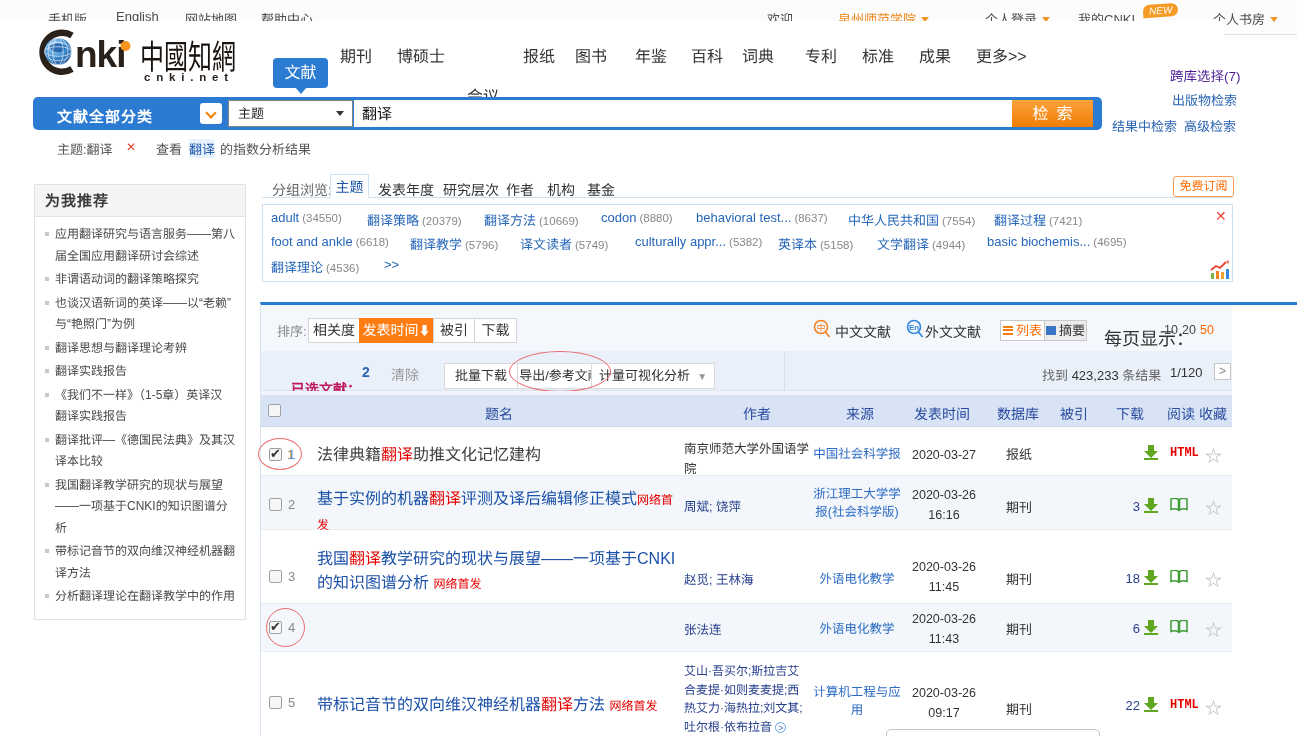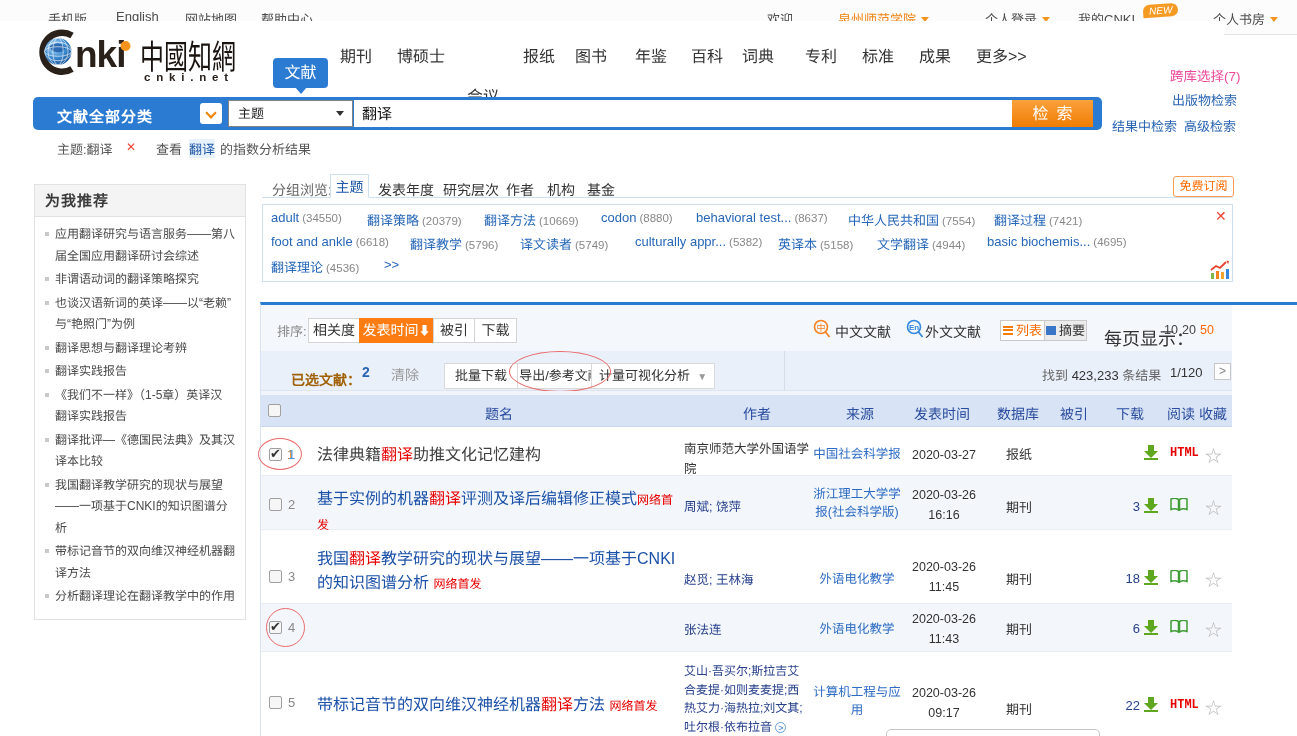--- a/index.html
+++ b/index.html
@@ -11,21 +11,21 @@
 #topbar { position:absolute; left:0; top:0; width:1297px; height:35px; background:#fcfcfc; border-bottom:1px solid #e3e3e3; font-size:13px; color:#4c4c4c;padding-left:42px; }
 #topbar .itm { position:absolute; top:9px; }
 .ocar { display:inline-block; width:0; height:0; border-left:4px solid transparent; border-right:4px solid transparent; border-top:5px solid #f39422; vertical-align:2px; margin-left:5px; }
 #newbadge { position:absolute; left:1143px; top:4px; background:#f59a23; color:#fff; font-size:10px; border-radius:8px 8px 8px 0; padding:1px 6px; transform:rotate(-4deg); font-style:italic; }
 
 
 #hdr { position:absolute; left:0; top:21px; width:1224px; height:61px; background:#fff;text-align:right; }
 .nav { position:absolute; top:22px; font-size:16px; color:#333; }
 #navact { position:absolute; left:273px; top:58px; width:55px; height:30px; background:#2b7bd2; border-radius:4px; color:#fff; font-size:16px; text-align:center; line-height:30px; }
 #navact .tri { position:absolute; left:22px; top:29px; width:0; height:0; border-left:6px solid transparent; border-right:6px solid transparent; border-top:7px solid #2b7bd2; }
-#kuaku { position:absolute; left:1170px; top:65px; font-size:13.5px; color:#ec4899; }
+#kuaku { position:absolute; left:1170px; top:65px; font-size:13.5px; color:#4c1d95; }
 
 
 #band { position:absolute; left:33px; top:97px; width:1069px; height:33px; background:#2b7bd2; border-radius:5px; }
 #bandlabel { position:absolute; left:24px; top:8px; color:#fff; font-size:15px; font-weight:bold; letter-spacing:1px; }
 #chevbox { position:absolute; left:167px; top:6px; width:22px; height:21px; background:#fff; border-radius:3px; text-align:center; }
 #chevbox .c { display:inline-block; width:8px; height:8px; border-right:2.5px solid #f08300; border-bottom:2.5px solid #f08300; transform:rotate(45deg); margin-top:3px; }
 #selbox { position:absolute; left:195px; top:3px; width:125px; height:27px; background:#fff; border:1px solid #828282; font-size:13px; color:#222; line-height:25px; padding-left:9px; }
 #selbox .car { position:absolute; right:8px; top:10px; width:0; height:0; border-left:4px solid transparent; border-right:4px solid transparent; border-top:5px solid #333; }
 #inputbox { position:absolute; left:321px; top:3px; width:658px; height:27px; background:#fff; font-size:15px; color:#111; line-height:27px; padding-left:8px; }
 #btnsearch { position:absolute; left:979px; top:3px; width:81px; height:27px; background:linear-gradient(#fba13c,#f07d04); color:#fff; font-size:16px; text-align:center; line-height:27px; letter-spacing:8px; padding-left:8px; }
@@ -239,21 +239,21 @@
       <span class="abs" style="left:664px; top:16px; font-size:14px; color:#333;">外文文献</span>
       <span class="abs" style="left:739px; top:15px; width:45px; height:21px; background:#fff; border:1px solid #c9c9c9; font-size:13px; color:#ff6a00; text-align:center; line-height:19px;"><span style="display:inline-block;width:10px;height:9px;margin-right:3px;background:linear-gradient(#f57b0d 0 2px,#fff 2px 3.5px,#f57b0d 3.5px 5.5px,#fff 5.5px 7px,#f57b0d 7px 9px);"></span>列表</span>
       <span class="abs" style="left:784px; top:15px; width:42px; height:21px; background:#ececec; border:1px solid #c9c9c9; border-left:none; font-size:13px; color:#333; text-align:center; line-height:19px;"><span style="display:inline-block;width:10px;height:9px;margin-right:3px;background:#3a76c8;"></span>摘要</span>
       <span class="abs" style="left:843px; top:19px; font-size:18px; color:#333;">每页显示：</span>
       <span class="abs" style="left:903px; top:18px; font-size:12.5px; color:#444;">10</span>
       <span class="abs" style="left:921px; top:18px; font-size:12.5px; color:#444;">20</span>
       <span class="abs" style="left:939px; top:18px; font-size:12.5px; color:#ff6600;">50</span>
     </div>
 
     <div id="selbar">
-      <span class="abs" style="left:30px; top:18px; font-size:14px; font-weight:bold; color:#a16207;">已选文献：</span>
+      <span class="abs" style="left:30px; top:27px; font-size:14px; font-weight:bold; color:#be185d;">已选文献：</span>
       <span class="abs" style="left:101px; top:13px; font-size:14px; font-weight:bold; color:#2a64b2;">2</span>
       <span class="abs" style="left:130px; top:13px; font-size:14px; color:#999;">清除</span>
       <span class="abs bbtn" style="left:183px; width:74px;">批量下载</span>
       <span class="abs bbtn" style="left:256px; width:86px;">导出/参考文献</span>
       <span class="abs bbtn" style="left:330px; width:124px;">计量可视化分析&nbsp;&nbsp;<span style="color:#999; font-size:10px;">▼</span></span>
       <span class="abs" style="left:523px; top:0; width:1px; height:40px; background:#d6dcea;"></span>
       <span class="abs" style="left:781px; top:14px; font-size:13px; color:#666;">找到&nbsp;<span style="color:#333;">423,233</span>&nbsp;条结果</span>
       <span class="abs" style="left:909px; top:14px; font-size:13px; color:#333;">1/120</span>
       <span class="abs" style="left:953px; top:12px; width:17px; height:17px; border:1px solid #c6c6c6; background:#fdfdfd; color:#888; text-align:center; line-height:15px; font-size:12px;">&gt;</span>
       <div class="redellipse" style="left:248px; top:0px; width:102px; height:41px;"></div>

